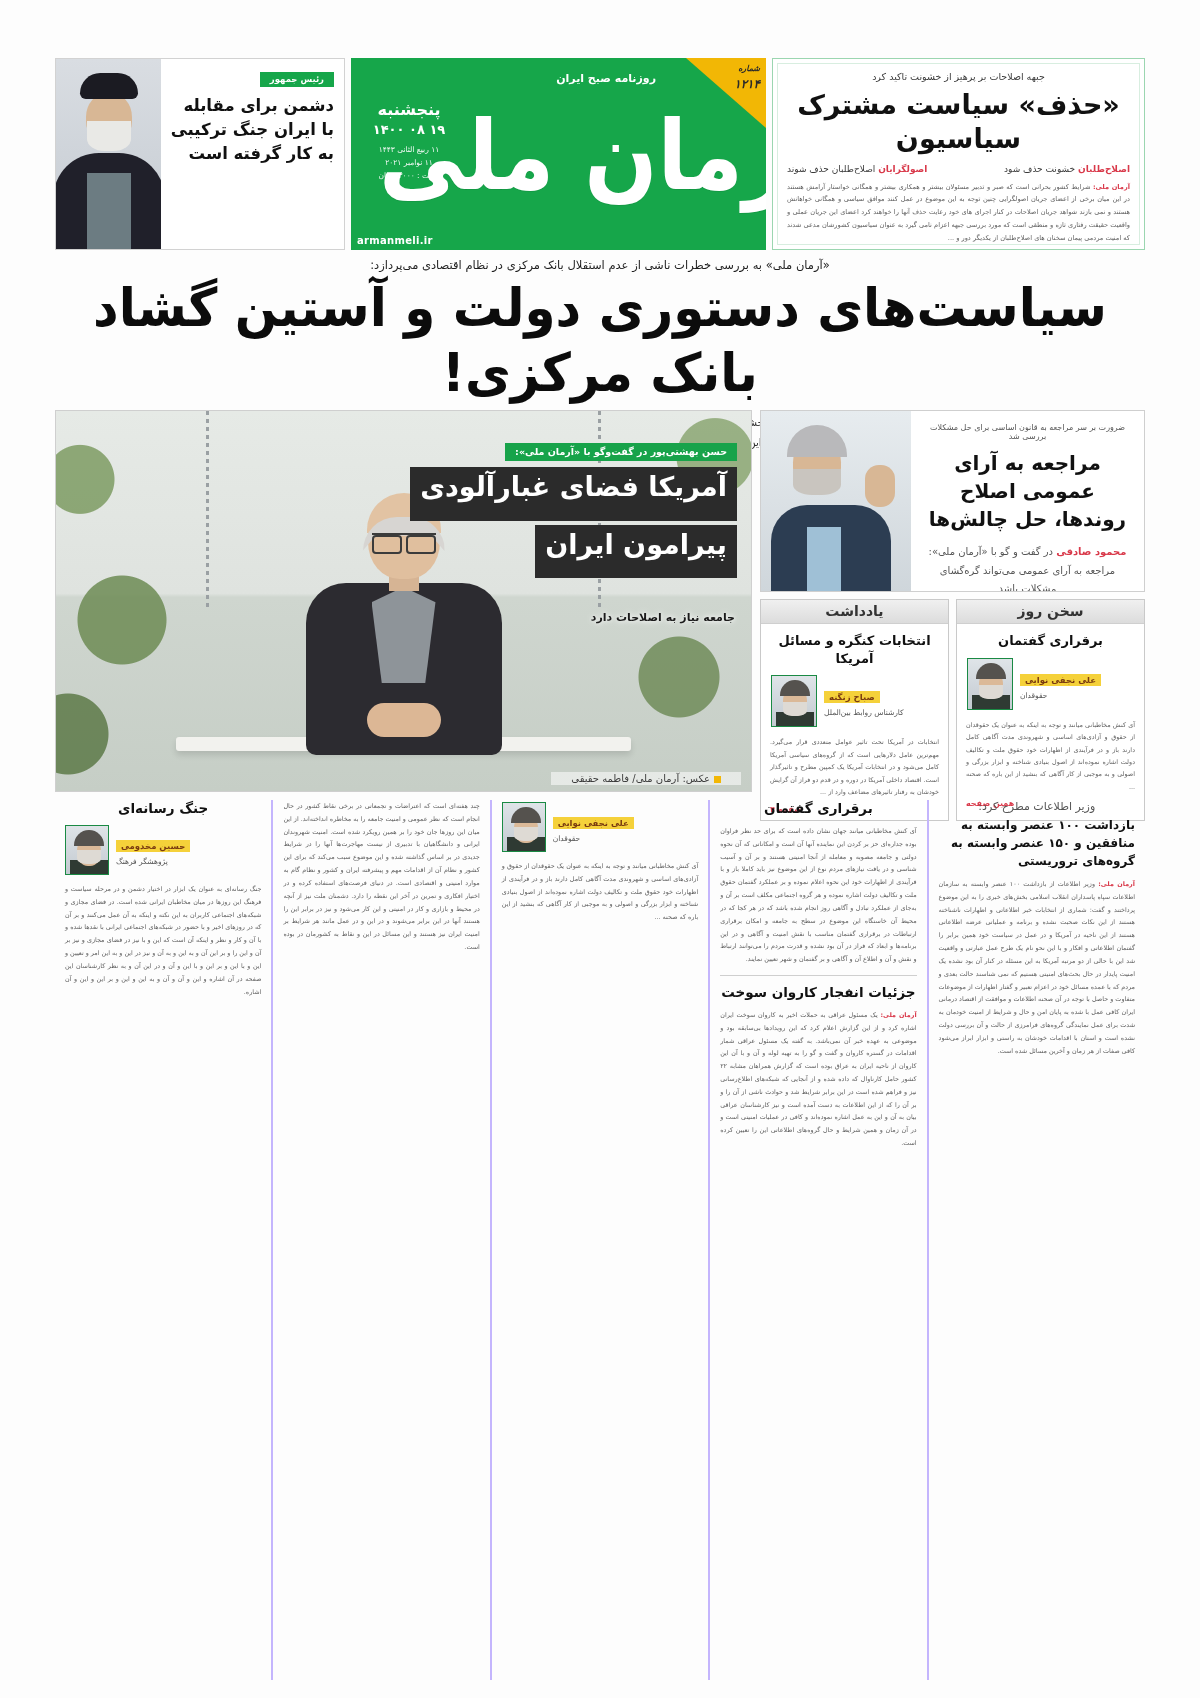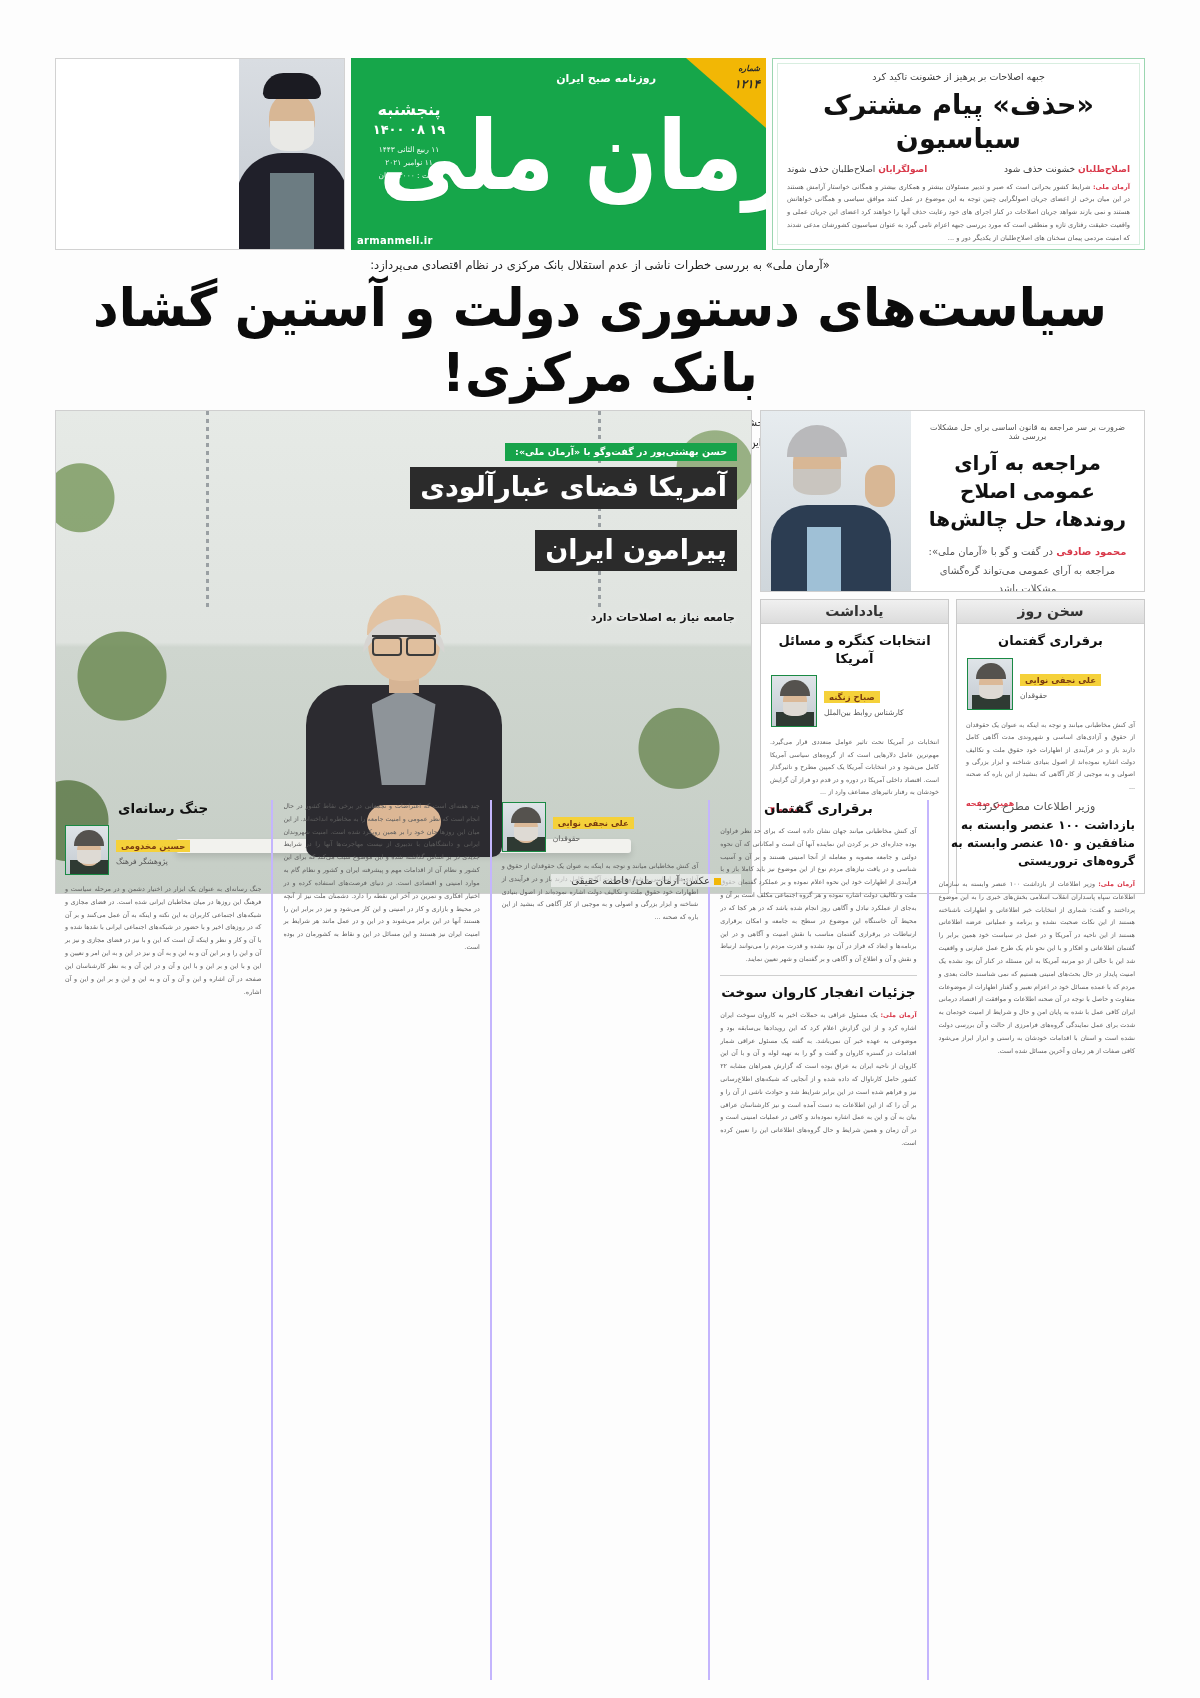--- a/index.html
+++ b/index.html
@@ -243,21 +243,21 @@
     border-radius: 50%;
     background: #16a64a;
     margin-left: 5px;
     vertical-align: middle;
   }
 
   
   .midrow {
     position: absolute;
     top: 410px; right: 55px; left: 55px;
-    height: 484px;
+    height: 382px;
     display: flex; gap: 8px;
   }
 
   
   .mid-left { flex: 0 0 385px; display: flex; flex-direction: column; gap: 7px; }
   .story-waving {
     flex: 0 0 182px;
     border: 1px solid #cfcfcf;
     background: #fff;
     display: flex;
@@ -383,22 +383,22 @@
     z-index: 5;
     text-align: right;
   }
   .mr-title span {
     display: block;
     background: #2b2b2b;
     color: #fff;
     font-size: 27px;
     font-weight: bold;
     line-height: 1.32;
-    padding: 2px 10px 4px;
-    margin-bottom: 21px;
+    padding: 2px 10px 16px;
+    margin-bottom: 4px;
     letter-spacing: -.6px;
     width: fit-content;
     margin-right: 0;
     margin-left: auto;
   }
   .mr-deck {
     position: absolute; top: 200px; right: 16px;
     z-index: 5;
     color: #1b1b1b;
     font-size: 11px;
@@ -467,21 +467,21 @@
 </style>
 </head>
 <body>
 
 <div id="page">
 
   <div class="topbar">
 
     <div class="teaser-left">
       <div class="tl-kicker">جبهه اصلاحات بر پرهیز از خشونت تاکید کرد</div>
-      <div class="tl-title">«حذف» پیام مشترک سیاسیون</div>
+      <div class="tl-title">«حذف» سیاست مشترک سیاسیون</div>
       <div class="tl-subrow">
         <div>
           <span class="hl">اصلاح‌طلبان</span>
           <span>خشونت حذف شود</span>
         </div>
         <div>
           <span class="hl">اصولگرایان</span>
           <span>اصلاح‌طلبان حذف شوند</span>
         </div>
       </div>
@@ -505,20 +505,24 @@
         <div class="md-day">پنجشنبه</div>
         <div class="md-date">۱۹ ۰۸ ۱۴۰۰</div>
         <div class="md-line">۱۱ ربیع الثانی ۱۴۴۳</div>
         <div class="md-line">۱۱ نوامبر ۲۰۲۱</div>
         <div class="md-line">قیمت : ۳۰۰۰ تومان</div>
       </div>
       <div class="md-site">armanmeli.ir</div>
     </div>
 
     <div class="teaser-right">
+      <div class="tr-text">
+        <div class="tr-tag">رئیس جمهور</div>
+        <div class="tr-title">دشمن برای مقابله با ایران جنگ ترکیبی به کار گرفته است</div>
+      </div>
       <div class="tr-photo">
         <div class="robe"></div>
         <div class="shirt"></div>
         <div class="face"></div>
         <div class="beard"></div>
         <div class="turban"></div>
       </div>
     </div>
   </div>
 

